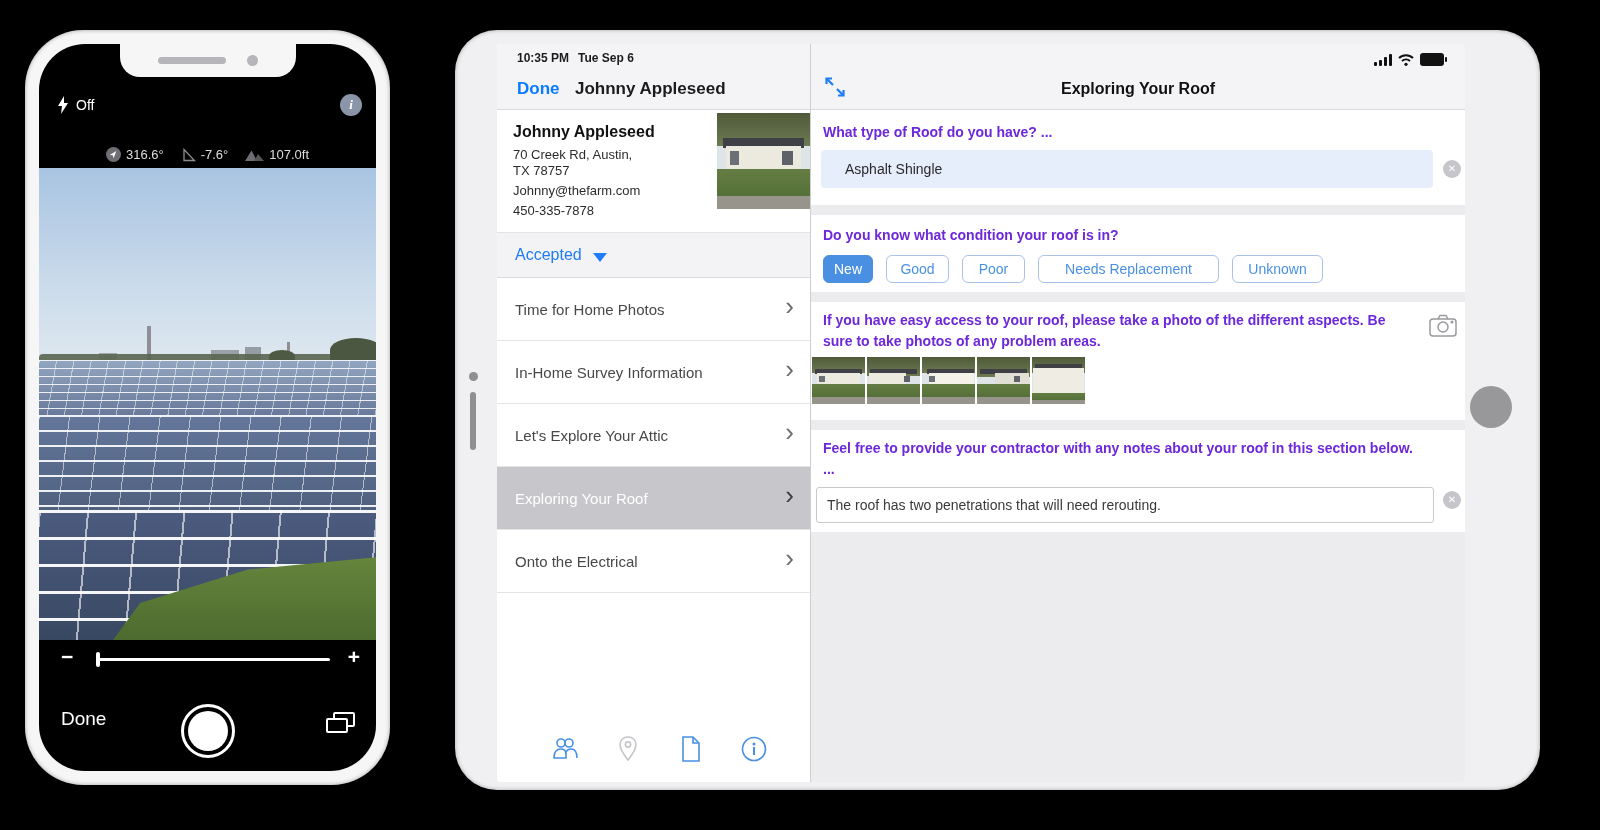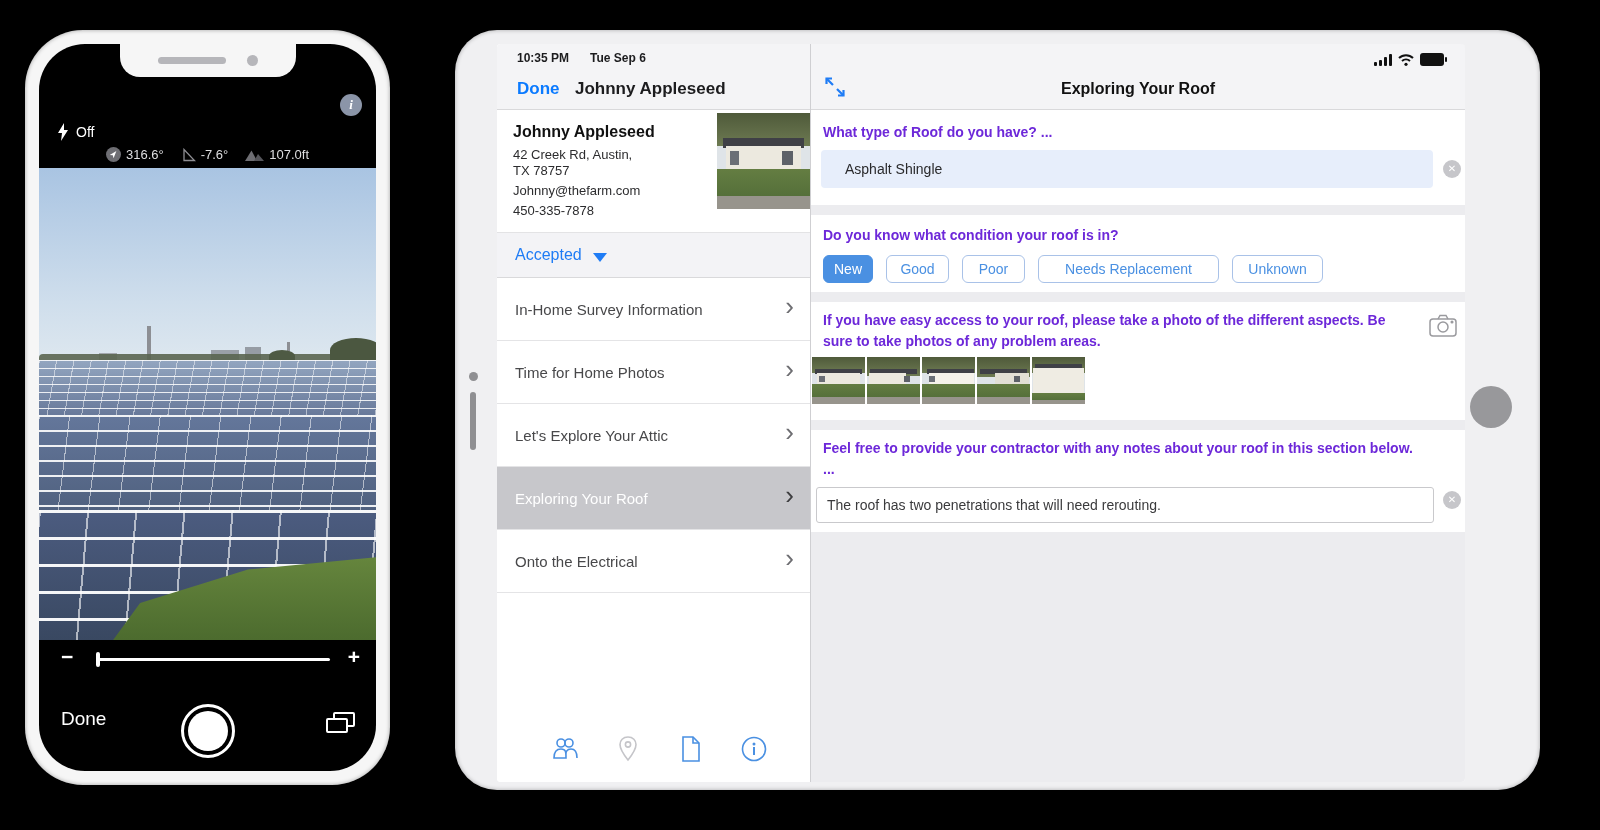--- a/index.html
+++ b/index.html
@@ -11,21 +11,21 @@
   .phone { position:absolute; left:25px; top:30px; width:365px; height:755px;
            background:#f6f6f6; border-radius:58px; box-shadow:inset 0 0 4px rgba(0,0,0,.35); }
   .phone-screen { position:absolute; left:14px; top:14px; width:337px; height:727px;
                   background:#000; border-radius:46px; overflow:hidden; }
   .notch { position:absolute; left:50%; transform:translateX(-50%); top:0; width:176px; height:33px;
            background:#f6f6f6; border-radius:0 0 20px 20px; z-index:6; }
   .speaker { position:absolute; left:38px; top:13px; width:68px; height:7px; border-radius:4px; background:#b6b6ba; }
   .cam-dot { position:absolute; left:127px; top:11px; width:11px; height:11px; border-radius:50%; background:#b6b6ba; }
 
   .flash-row { position:absolute; left:18px; top:52px; display:flex; align-items:center; gap:7px;
-               color:#fff; font-size:14px; z-index:5;margin-top:27px; }
+               color:#fff; font-size:14px; z-index:5; }
   .info-btn { position:absolute; right:14px; top:50px; width:22px; height:22px; border-radius:50%;
               background:#8b95a8; color:#fff; font-size:13px; font-family:"Liberation Serif",serif;
               font-style:italic; font-weight:700; text-align:center; line-height:21px; z-index:5; }
   .compass-row { position:absolute; left:0; right:0; top:103px; display:flex; justify-content:center;
                  gap:17px; color:#dedee0; font-size:13px; z-index:5; }
   .compass-row .cmp { display:flex; align-items:center; gap:5px; }
 
   .viewfinder { position:absolute; left:0; top:124px; width:337px; height:472px; overflow:hidden; }
   .sky { position:absolute; left:0; top:0; width:100%; height:192px;
          background:linear-gradient(to bottom,#a9c4e2,#cfdeec 70%,#dde7ef); }
@@ -75,21 +75,21 @@
                 background:#fff; border-radius:4px; overflow:hidden; }
   .bezel-dot { position:absolute; left:14px; top:342px; width:9px; height:9px; border-radius:50%; background:#8f8f92; }
   .bezel-bar { position:absolute; left:15px; top:362px; width:6px; height:58px; border-radius:3px; background:#8f8f92; }
   .home-btn { position:absolute; right:28px; top:356px; width:42px; height:42px; border-radius:50%; background:#98989b; }
 
   
   .lpanel { position:absolute; left:0; top:0; width:313px; height:738px; background:#fff; }
   .lp-header { position:absolute; left:0; top:0; width:100%; height:66px; background:#f4f4f6;
                border-bottom:1px solid #d9d9db; }
   .status-left { position:absolute; left:20px; top:7px; font-size:12px; font-weight:700; color:#1c1c1e;
-                 display:flex; gap:21px; }
+                 display:flex; gap:9px; }
   .lp-done { position:absolute; left:20px; top:35px; color:#0a7aff; font-size:17px; font-weight:600; }
   .lp-title { position:absolute; left:78px; top:35px; color:#1c1c1e; font-size:17px; font-weight:700; }
 
   .contact { position:absolute; left:0; top:67px; width:100%; height:121px; background:#fff; }
   .c-name { position:absolute; left:16px; top:12px; font-size:16px; font-weight:700; color:#111; }
   .c-line { position:absolute; left:16px; font-size:13px; color:#2c2c2e; }
   .c-a1 { top:36px; } .c-a2 { top:52px; } .c-em { top:72px; } .c-ph { top:92px; }
   .contact-photo { position:absolute; right:0; top:2px; width:93px; height:96px; overflow:hidden; }
 
   .accepted-row { position:absolute; left:0; top:188px; width:100%; height:46px; background:#f3f3f6;
@@ -262,21 +262,21 @@
         <div class="status-left">
           <span>10:35 PM</span>
           <span>Tue Sep 6</span>
         </div>
         <div class="lp-done">Done</div>
         <div class="lp-title">Johnny Appleseed</div>
       </div>
 
       <div class="contact">
         <div class="c-name">Johnny Appleseed</div>
-        <div class="c-line c-a1">42 Creek Rd, Austin,</div>
+        <div class="c-line c-a1">70 Creek Rd, Austin,</div>
         <div class="c-line c-a2">TX 78757</div>
         <div class="c-line c-em">Johnny@thefarm.com</div>
         <div class="c-line c-ph">450-335-7878</div>
         <div class="contact-photo">
           <div class="house-art">
             <div class="ha-trees"></div>
               <div class="ha-roof"></div>
               <div class="ha-house"></div>
             <div class="ha-win"></div>
               <div class="ha-win2"></div>
@@ -286,25 +286,25 @@
         </div>
       </div>
 
       <div class="accepted-row">
         <span class="accepted-label">Accepted</span>
         <span class="accepted-caret"></span>
       </div>
 
       <div class="section-list">
         <div class="srow">
+          <span class="srow-label">Time for Home Photos</span>
+          <span class="srow-chevron"></span>
+        </div>
+        <div class="srow">
           <span class="srow-label">In-Home Survey Information</span>
-          <span class="srow-chevron"></span>
-        </div>
-        <div class="srow">
-          <span class="srow-label">Time for Home Photos</span>
           <span class="srow-chevron"></span>
         </div>
         <div class="srow">
           <span class="srow-label">Let's Explore Your Attic</span>
           <span class="srow-chevron"></span>
         </div>
         <div class="srow selected">
           <span class="srow-label">Exploring Your Roof</span>
           <span class="srow-chevron"></span>
         </div>

